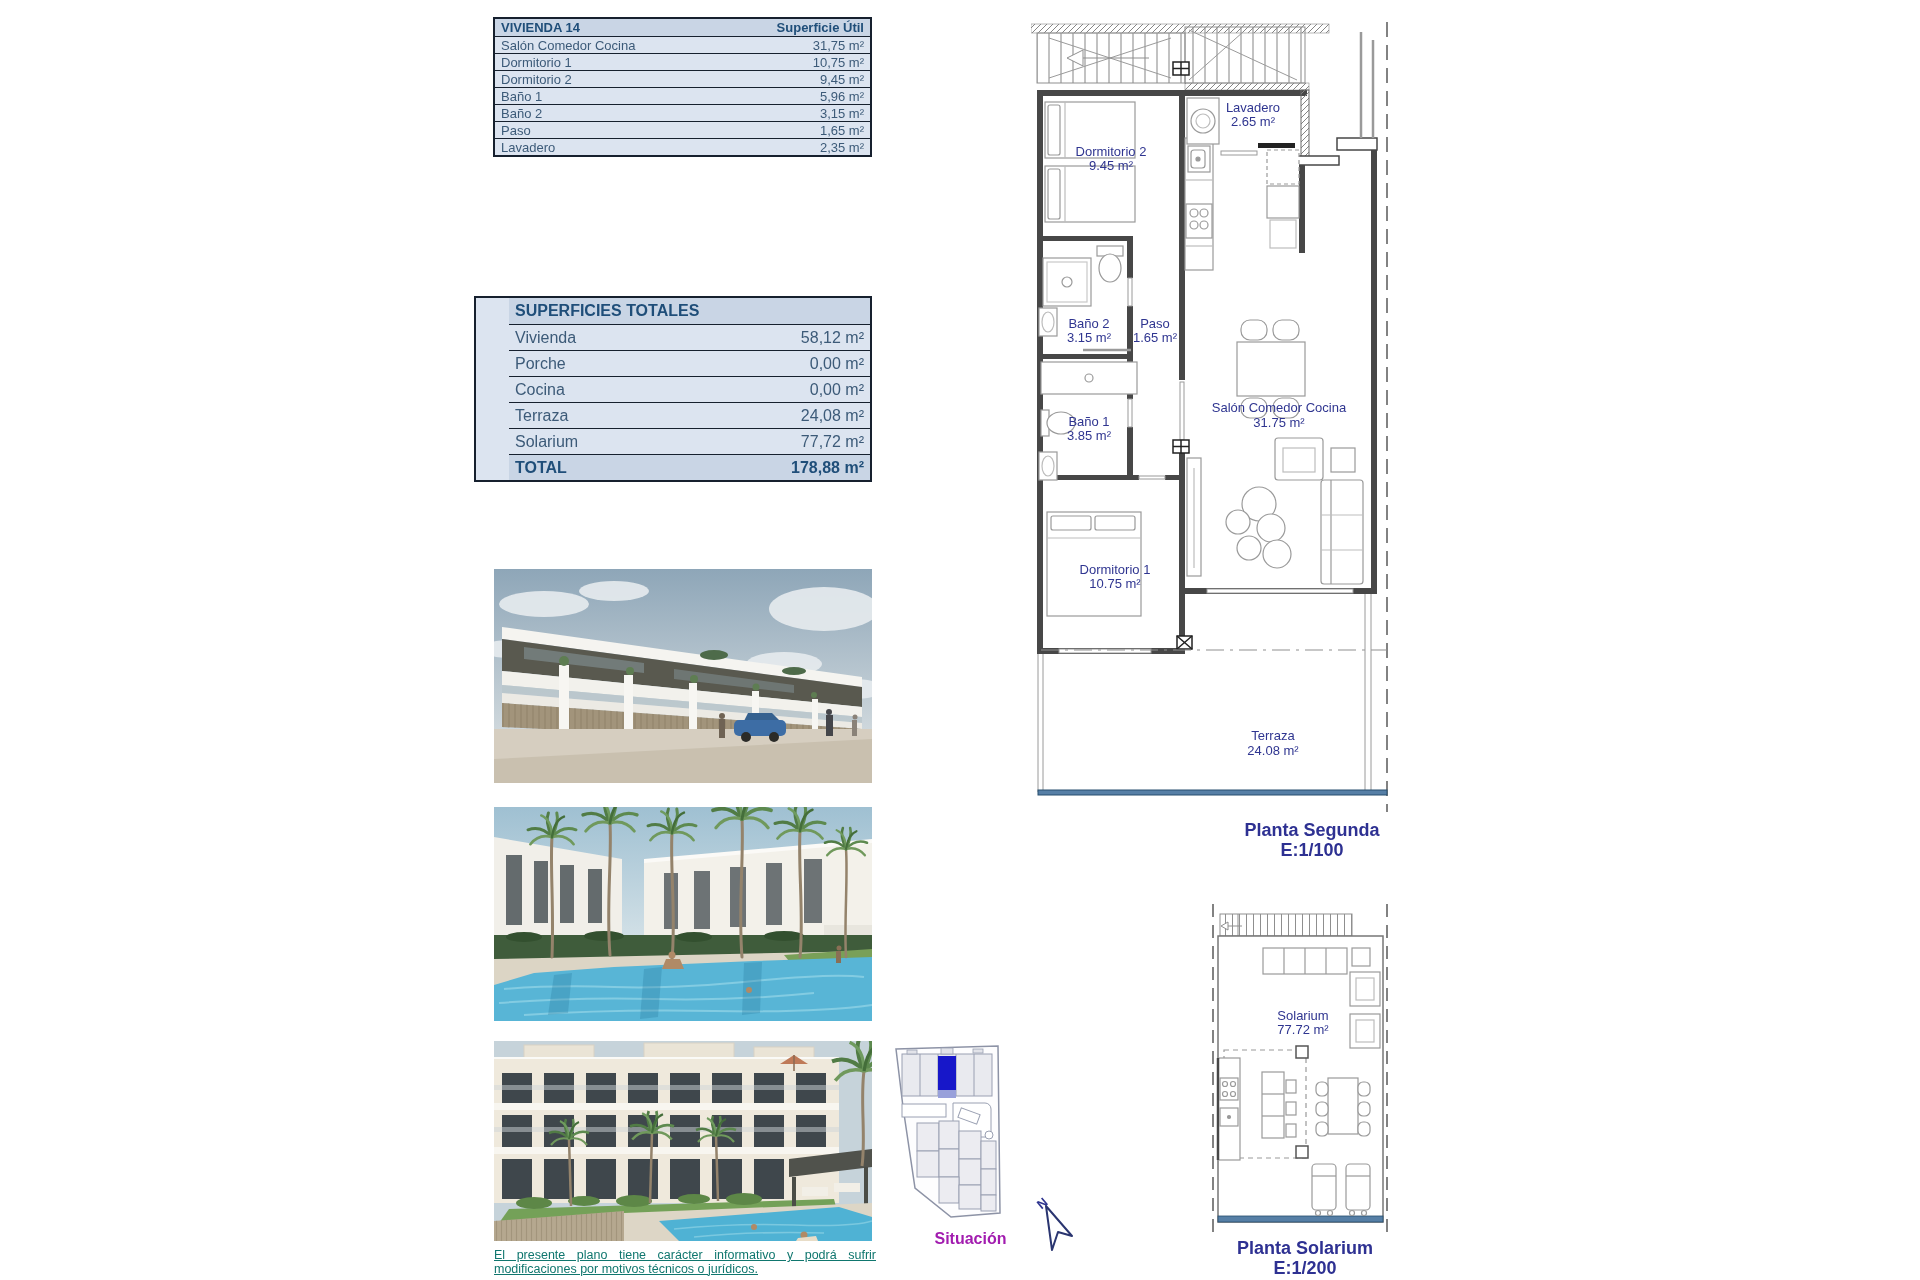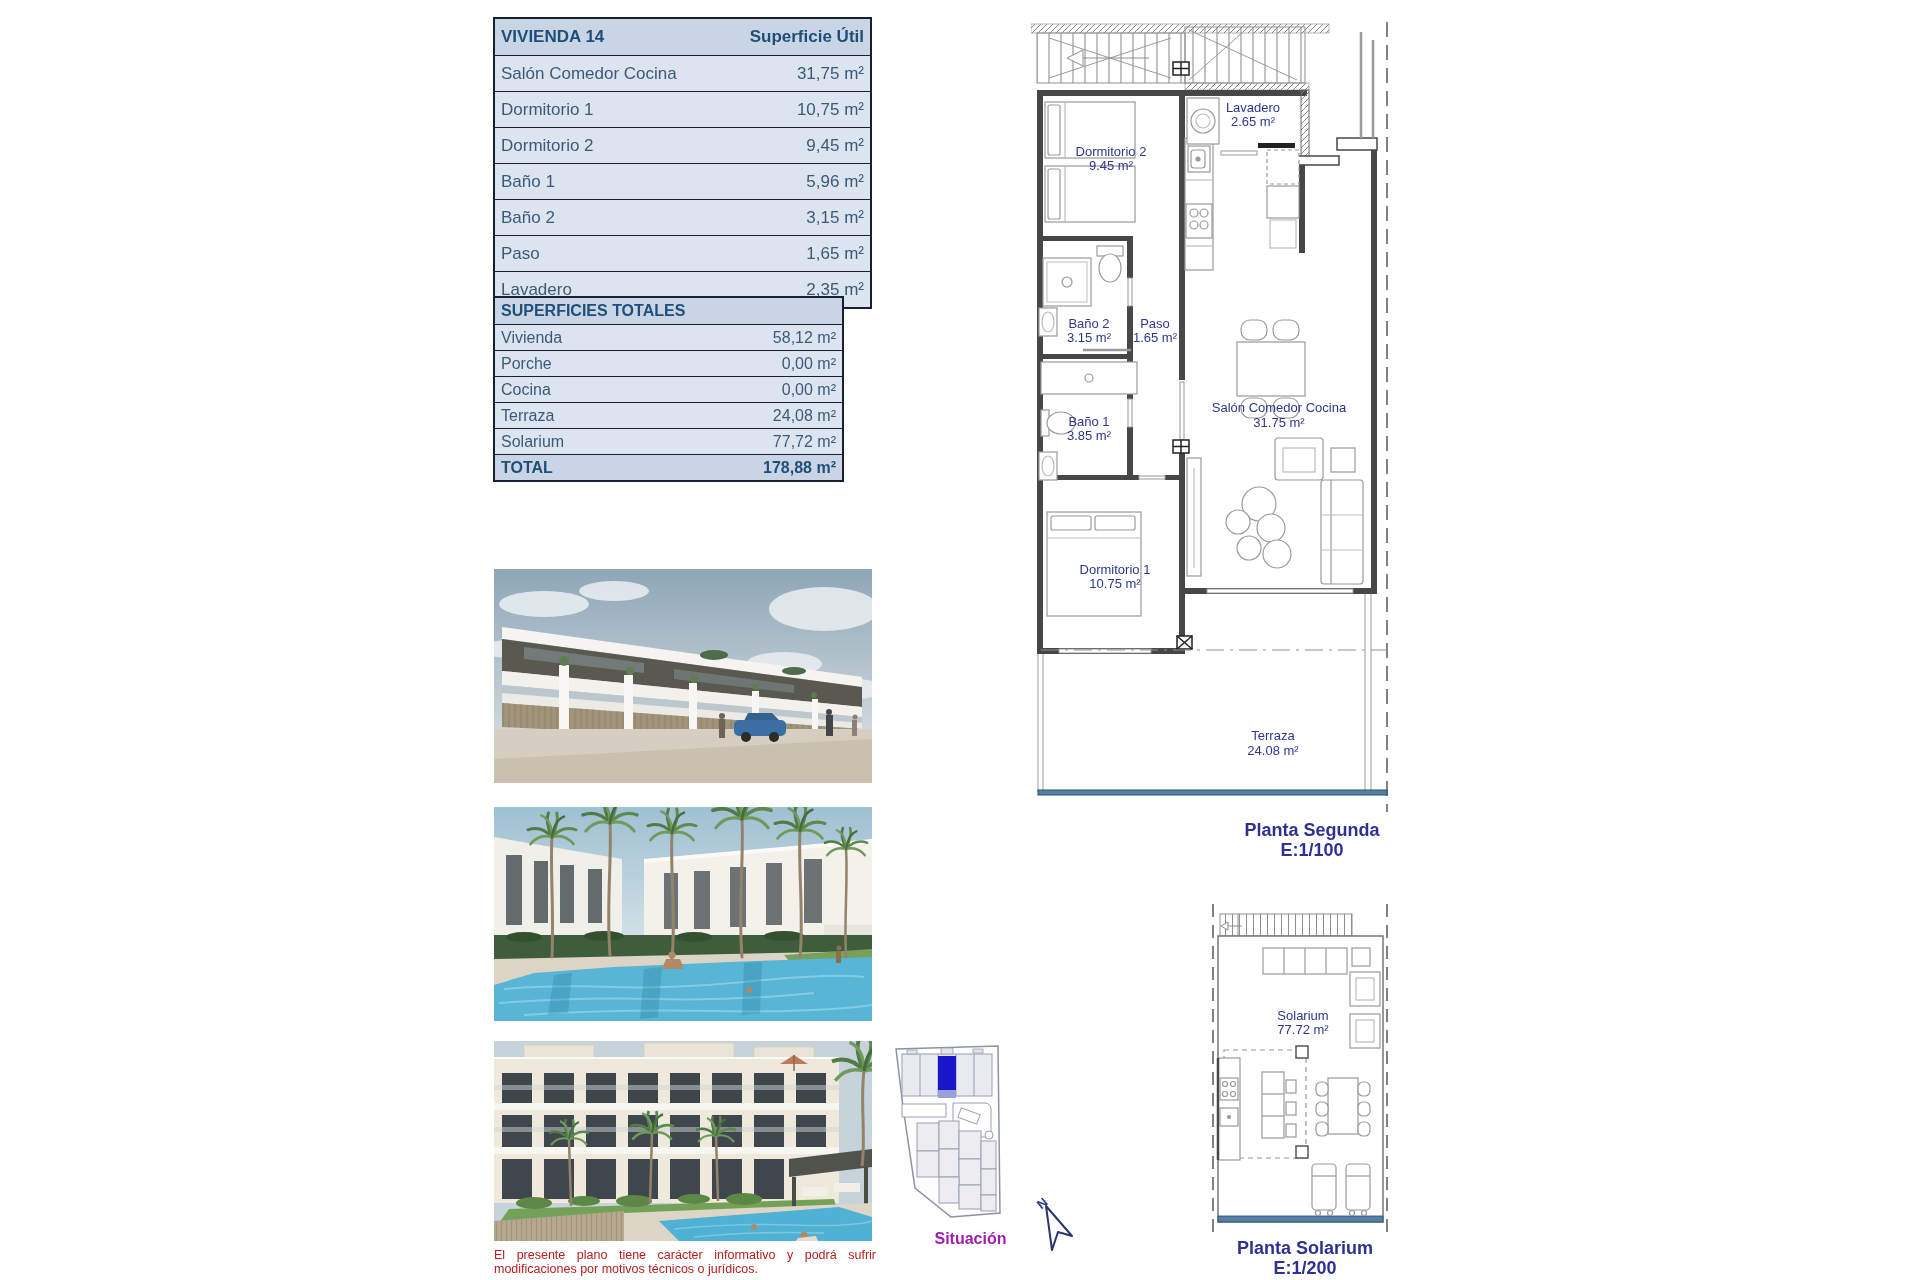--- a/index.html
+++ b/index.html
@@ -3,37 +3,37 @@
 <meta charset="utf-8">
 <style>
   html,body{margin:0;padding:0;}
   body{
     width:1920px;height:1280px;position:relative;background:#ffffff;
     font-family:"Liberation Sans",sans-serif;overflow:hidden;
   }
   .abs{position:absolute;}
   
   .tbl{position:absolute;border:2px solid #16202e;box-sizing:border-box;background:#dce4f0;}
-  .trow{display:flex;align-items:center;height:36px;border-top:1.5px solid #16202e;
-        background:#dce4f0;color:#3c5a78;font-size:17px;box-sizing:border-box;}
+  .trow{display:flex;align-items:center;height:17px;border-top:1.5px solid #16202e;
+        background:#dce4f0;color:#3c5a78;font-size:13px;box-sizing:border-box;}
   .trow:first-child{border-top:none;}
   .trow.head{background:#c9d5e5;color:#1f4e79;font-weight:bold;}
   .trow.total{background:#c9d5e5;color:#1f4e79;font-weight:bold;justify-content:flex-end;}
   .trow .cl{flex:1;padding-left:6px;white-space:nowrap;}
   .trow .cr{padding-right:6px;text-align:right;white-space:nowrap;margin-left:32px;}
   .tbl2 .trow{height:26px;font-size:16px;}
   
   .plancap{position:absolute;color:#2e3192;font-weight:bold;font-size:18px;
            line-height:20px;text-align:center;}
   .sitcap{position:absolute;color:#a21caf;font-weight:bold;font-size:16px;text-align:center;}
   
   svg text{font-family:"Liberation Sans",sans-serif;fill:#2f3590;font-size:13px;}
   
-  .disclaimer{position:absolute;width:382px;color:#b91c1c;font-size:12.5px;
-              line-height:13.5px;text-align:justify;}
+  .disclaimer{position:absolute;width:382px;color:#0f766e;font-size:12.5px;
+              line-height:13.5px;text-align:justify;text-decoration:underline;}
 </style>
 </head>
 <body>
 
 <div class="tbl" style="left:493px;top:17px;width:379px;">
   <div class="trow head">
     <div class="cl">VIVIENDA 14</div>
     <div class="cr">Superficie Útil</div>
   </div>
   <div class="trow">
@@ -59,21 +59,21 @@
   <div class="trow">
       <div class="cl">Paso</div>
       <div class="cr">1,65 m²</div>
     </div>
   <div class="trow">
       <div class="cl">Lavadero</div>
       <div class="cr">2,35 m²</div>
     </div>
 </div>
 
-<div class="tbl tbl2" style="left:493px;top:296px;width:351px;">
+<div class="tbl tbl2" style="left:474px;top:296px;width:398px;padding-left:33px;">
   <div class="trow head">
     <div class="cl">SUPERFICIES TOTALES</div>
   </div>
   <div class="trow">
       <div class="cl">Vivienda</div>
       <div class="cr">58,12 m²</div>
     </div>
   <div class="trow">
       <div class="cl">Porche</div>
       <div class="cr">0,00 m²</div>

